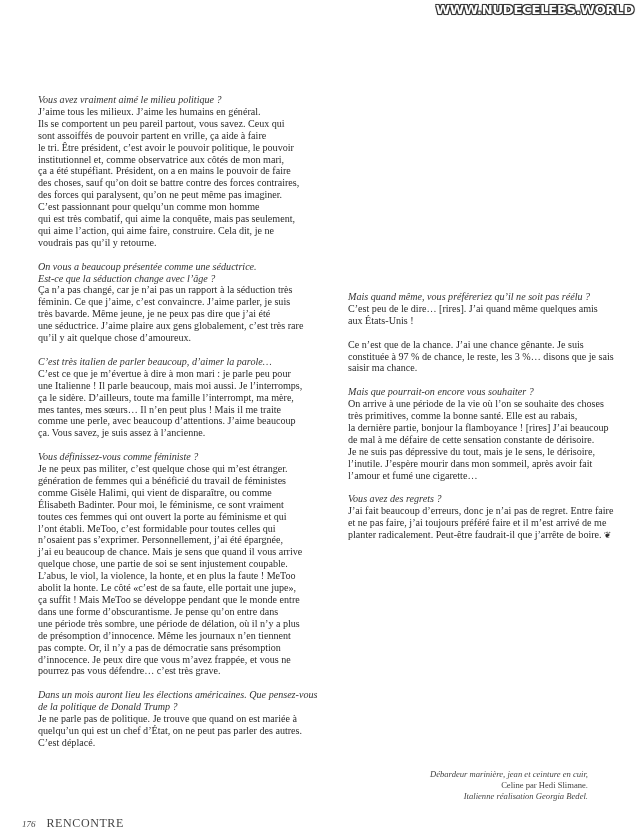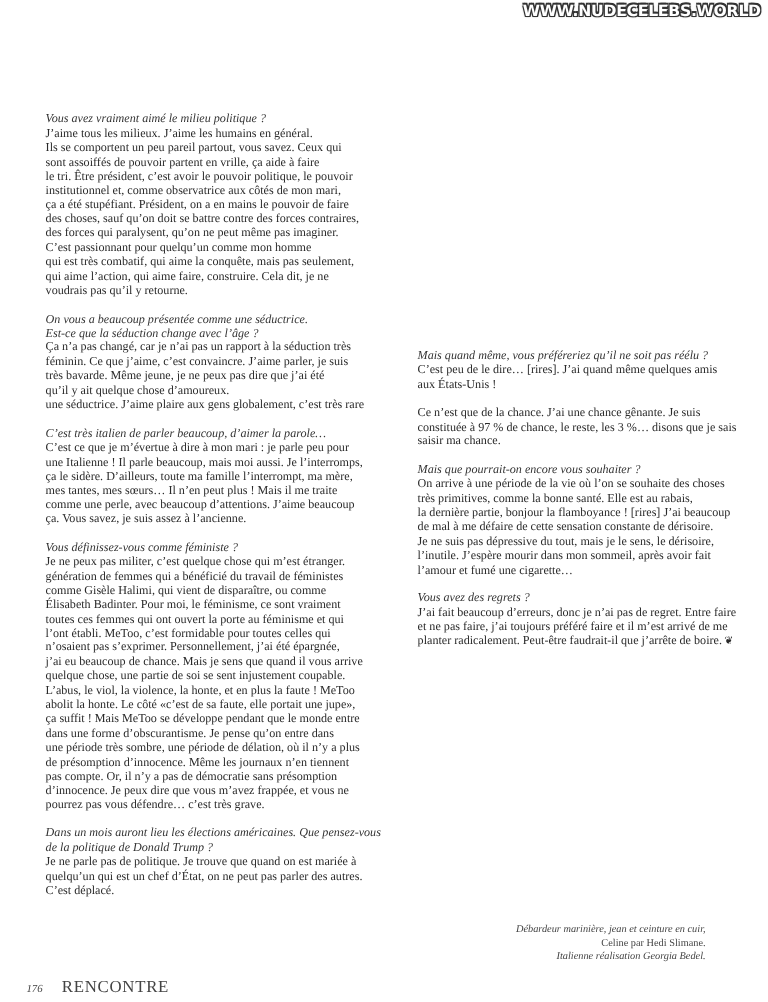--- a/index.html
+++ b/index.html
@@ -23,21 +23,21 @@
     .end-mark { font-size: 9px; margin-left: 2px; }
     .credits {
       position: absolute; right: 52px; top: 769px; text-align: right;
       font-size: 8.6px; line-height: 11px; color: #444;
     }
     .credits .it { font-style: italic; }
     .folio {
       position: absolute; left: 22px; top: 816px; font-size: 8px; color: #444;
     }
     .folio .num { font-style: italic; font-size: 9px; }
-    .folio .section { font-variant: small-caps; letter-spacing: 0.6px; margin-left: 14px; font-size: 14px; }
+    .folio .section { font-variant: small-caps; letter-spacing: 0.6px; margin-left: 9px; font-size: 12px; }
   </style>
 </head>
 <body>
 
 <div class="watermark">WWW.NUDECELEBS.WORLD</div>
 
 <div class="col col-left" id="col-left">
     <div class="qa">
       <div class="q">
         <span class="line">Vous avez vraiment aimé le milieu politique ?</span>
@@ -59,22 +59,22 @@
     </div>
     <div class="qa">
       <div class="q">
         <span class="line">On vous a beaucoup présentée comme une séductrice.</span>
         <span class="line">Est-ce que la séduction change avec l’âge ?</span>
       </div>
       <div class="a">
         <span class="line">Ça n’a pas changé, car je n’ai pas un rapport à la séduction très</span>
         <span class="line">féminin. Ce que j’aime, c’est convaincre. J’aime parler, je suis</span>
         <span class="line">très bavarde. Même jeune, je ne peux pas dire que j’ai été</span>
+        <span class="line">une séductrice. J’aime plaire aux gens globalement, c’est très rare</span>
         <span class="line">qu’il y ait quelque chose d’amoureux.</span>
-        <span class="line">une séductrice. J’aime plaire aux gens globalement, c’est très rare</span>
       </div>
     </div>
     <div class="qa">
       <div class="q">
         <span class="line">C’est très italien de parler beaucoup, d’aimer la parole…</span>
       </div>
       <div class="a">
         <span class="line">C’est ce que je m’évertue à dire à mon mari : je parle peu pour</span>
         <span class="line">une Italienne ! Il parle beaucoup, mais moi aussi. Je l’interromps,</span>
         <span class="line">ça le sidère. D’ailleurs, toute ma famille l’interrompt, ma mère,</span>

